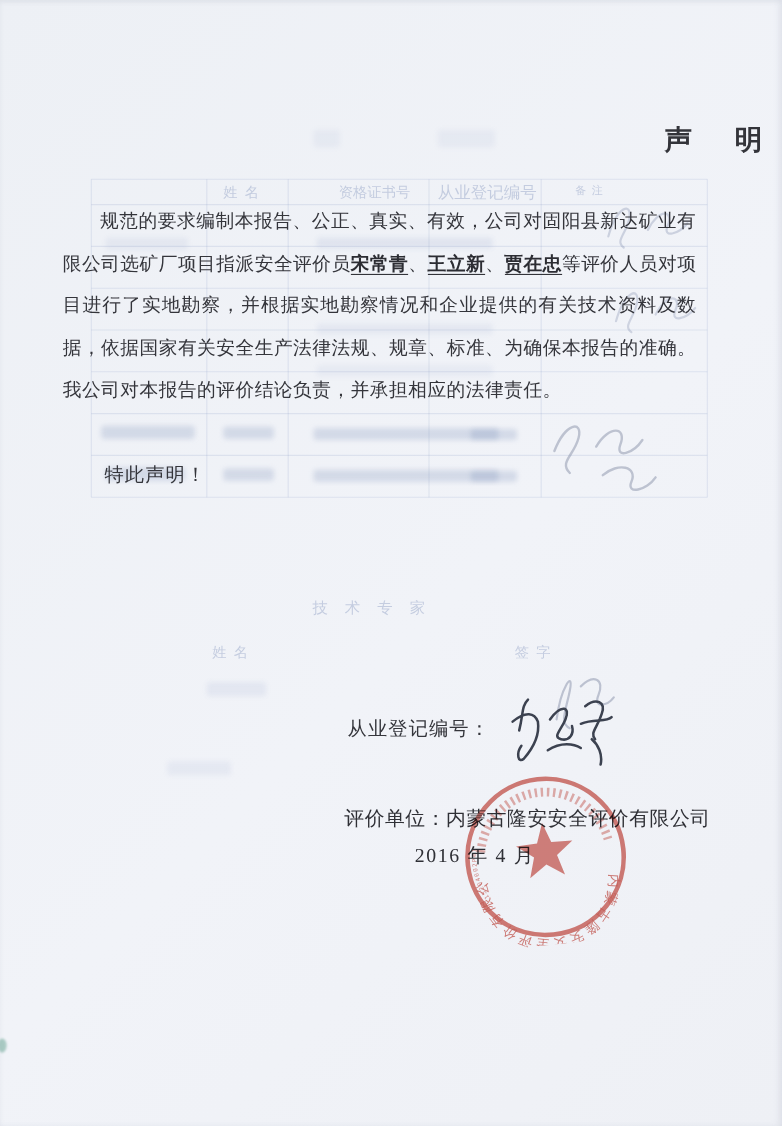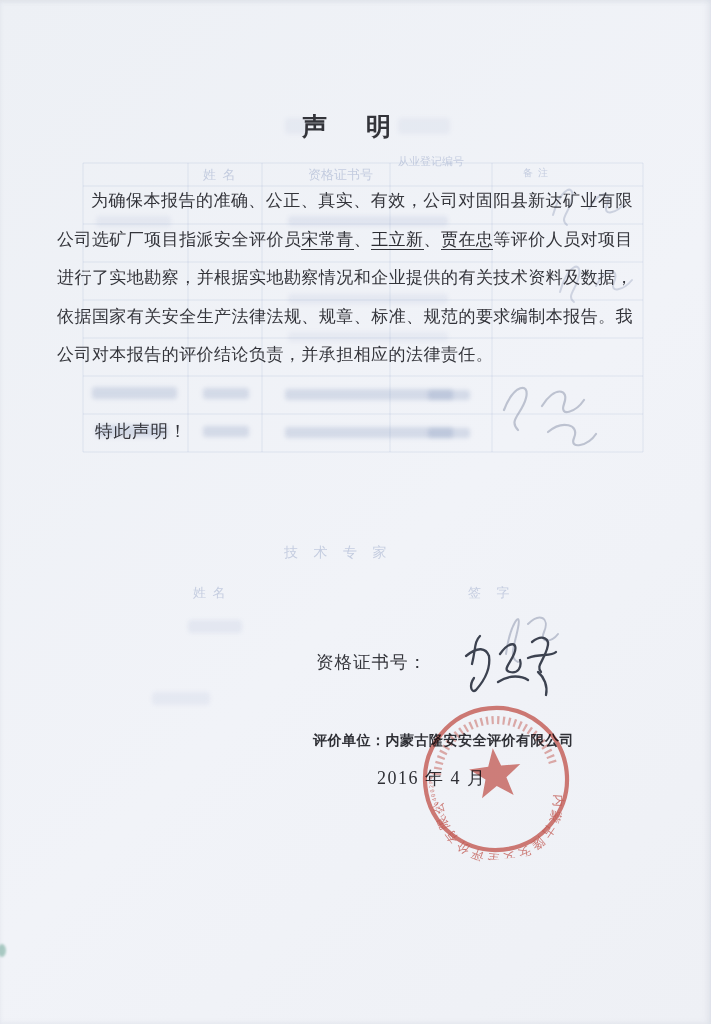--- a/index.html
+++ b/index.html
@@ -5,33 +5,33 @@
   html,body{margin:0;padding:0;background:#eef1f6;}
   .page{
     position:relative;width:711px;height:1024px;overflow:hidden;
     background:linear-gradient(135deg,#edf0f5 0%,#f1f3f8 55%,#eef0f5 100%);
     font-family:"Liberation Serif","DejaVu Serif",serif;
     color:#35363c;
     box-shadow:inset -3px 0 6px rgba(130,140,165,0.12), inset 0 2px 4px rgba(140,150,170,0.08);
   }
   
   .title{
-    position:absolute;left:0;top:110px;width:700px;text-align:center;
+    position:absolute;left:0;top:110px;width:700px;text-align:right;
     font-size:25px;font-weight:700;letter-spacing:7px;color:#33343a;
     white-space:pre;
   }
   .para{
     position:absolute;left:57px;top:182px;width:576px;
     font-size:17px;line-height:38.5px;letter-spacing:0.45px;
     text-align:justify;text-indent:2em;color:#34353b;
   }
-  .uname{font-weight:400;border-bottom:1.6px solid #33343a;padding-bottom:0px;color:#2c2d33;}
+  .uname{font-weight:700;border-bottom:1.6px solid #33343a;padding-bottom:0px;color:#2c2d33;}
   .closing{position:absolute;left:95px;top:419px;font-size:17.5px;letter-spacing:1px;color:#34353b;font-family:Liberation Mono, monospace;}
   .legalrep{position:absolute;left:316px;top:650px;font-size:17.5px;letter-spacing:1px;color:#34353b;}
-  .evalline{position:absolute;left:313px;top:732px;font-size:14px;font-weight:700;letter-spacing:0.5px;color:#2f3036;}
+  .evalline{position:absolute;left:313px;top:732px;font-size:18px;font-weight:400;letter-spacing:0.5px;color:#2f3036;}
   .dateline{position:absolute;left:377px;top:766px;width:220px;text-align:left;font-size:18px;letter-spacing:1.5px;color:#2f3036;}
   
   .ghosttext{position:absolute;color:rgba(112,132,178,0.34);filter:blur(0.6px);white-space:pre;}
   .smudge{position:absolute;background:rgba(118,138,184,0.16);filter:blur(2.2px);border-radius:3px;}
   .smudge.dk{background:rgba(110,130,178,0.22);}
   .ghost-svg{position:absolute;left:0;top:0;}
   .pencil{position:absolute;}
   .cornermark{position:absolute;left:-2px;top:944px;width:8px;height:13px;background:#6fa898;opacity:.55;filter:blur(1px);border-radius:50%;}
   
   .seal{position:absolute;left:416px;top:699px;mix-blend-mode:multiply;opacity:.88;}
@@ -57,66 +57,66 @@
         <line x1="188" y1="163" x2="188" y2="452"></line>
       <line x1="262" y1="163" x2="262" y2="452"></line>
         <line x1="390" y1="163" x2="390" y2="452"></line>
       <line x1="492" y1="163" x2="492" y2="452"></line>
         <line x1="643" y1="163" x2="643" y2="452"></line>
     </g>
   </svg>
 
   <div class="ghosttext" style="left:203px;top:166px;font-size:13px;">姓  名</div>
   <div class="ghosttext" style="left:308px;top:166px;font-size:13px;">资格证书号</div>
-  <div class="ghosttext" style="left:398px;top:154px;font-size:11px;">从业登记编号</div>
+  <div class="ghosttext" style="left:398px;top:166px;font-size:15px;">从业登记编号</div>
   <div class="ghosttext" style="left:523px;top:166px;font-size:10px;">备  注</div>
 
   <div class="smudge" style="left:288px;top:216px;width:160px;height:10px;opacity:.8;"></div>
   <div class="smudge" style="left:96px;top:216px;width:75px;height:11px;opacity:.6;"></div>
   <div class="smudge" style="left:288px;top:294px;width:160px;height:10px;opacity:.6;"></div>
   <div class="smudge" style="left:288px;top:332px;width:160px;height:10px;opacity:.5;"></div>
   <div class="smudge dk" style="left:92px;top:387px;width:85px;height:12px;"></div>
   <div class="smudge dk" style="left:203px;top:388px;width:46px;height:11px;"></div>
   <div class="smudge dk" style="left:285px;top:389px;width:168px;height:11px;"></div>
   <div class="smudge dk" style="left:428px;top:390px;width:42px;height:10px;"></div>
   <div class="smudge dk" style="left:96px;top:425px;width:72px;height:12px;"></div>
   <div class="smudge dk" style="left:203px;top:426px;width:46px;height:11px;"></div>
   <div class="smudge dk" style="left:285px;top:427px;width:168px;height:11px;"></div>
   <div class="smudge dk" style="left:428px;top:428px;width:42px;height:10px;"></div>
   <div class="smudge" style="left:285px;top:118px;width:24px;height:16px;opacity:.5;"></div>
   <div class="smudge" style="left:398px;top:118px;width:52px;height:16px;opacity:.5;"></div>
 
   <div class="ghosttext" style="left:284px;top:544px;font-size:14px;letter-spacing:6px;text-align:right;">技 术 专 家</div>
   <div class="ghosttext" style="left:193px;top:584px;font-size:13px;">姓  名</div>
-  <div class="ghosttext" style="left:468px;top:584px;font-size:13px;font-family:Liberation Mono, monospace;">签  字</div>
+  <div class="ghosttext" style="left:468px;top:584px;font-size:13px;">签  字</div>
   <div class="smudge" style="left:188px;top:620px;width:54px;height:13px;opacity:.7;"></div>
   <div class="smudge" style="left:152px;top:692px;width:58px;height:13px;opacity:.6;"></div>
 
   <svg class="pencil" style="left:545px;top:175px;opacity:.28;" width="90" height="60">
     <path d="M8,40 C16,12 30,8 27,24 C24,38 14,44 22,50 M44,34 C54,14 68,16 62,30 C57,42 72,38 80,28" fill="none" stroke="#6d7ba0" stroke-width="2" stroke-linecap="round"></path>
   </svg>
   <svg class="pencil" style="left:550px;top:250px;opacity:.26;" width="90" height="60">
     <path d="M10,42 C18,14 32,10 29,26 C26,40 16,46 24,52 M46,36 C56,16 70,18 64,32 C59,44 74,40 82,30" fill="none" stroke="#6d7ba0" stroke-width="2" stroke-linecap="round"></path>
   </svg>
   <svg class="pencil" style="left:490px;top:376px;opacity:.5;" width="120" height="90">
     <path d="M14,34 C24,8 40,6 36,22 C32,38 18,44 28,54 M52,30 C64,10 80,12 74,28 C69,42 86,36 94,24 M58,56 C72,44 90,48 84,62 C79,74 98,70 106,58" fill="none" stroke="#8a93aa" stroke-width="2.2" stroke-linecap="round"></path>
   </svg>
   <svg class="pencil" style="left:488px;top:594px;opacity:.45;" width="80" height="80">
     <path d="M18,60 C22,30 34,14 30,34 C27,50 20,64 30,68 M40,30 C52,18 62,24 56,38 C51,50 64,48 70,40" fill="none" stroke="#7e88a2" stroke-width="2" stroke-linecap="round"></path>
   </svg>
 
   <div class="cornermark"></div>
 
   <div class="title">声　明</div>
 
-  <div class="para"><span>为确保本报告的准确、公正、真实、有效，公司对固阳县新达矿业有限公司选矿厂项目指派安全评价员</span><span class="uname">宋常青</span><span>、</span><span class="uname">王立新</span><span>、</span><span class="uname">贾在忠</span><span>等评价人员对项目进行了实地勘察，并根据实地勘察情况和企业提供的有关技术资料及数据，依据国家有关安全生产法律法规、规章、标准、规范的要求编制本报告。我公司对本报告的评价结论负责，并承担相应的法律责任。</span></div>
+  <div class="para"><span>规范的要求编制本报告、公正、真实、有效，公司对固阳县新达矿业有限公司选矿厂项目指派安全评价员</span><span class="uname">宋常青</span><span>、</span><span class="uname">王立新</span><span>、</span><span class="uname">贾在忠</span><span>等评价人员对项目进行了实地勘察，并根据实地勘察情况和企业提供的有关技术资料及数据，依据国家有关安全生产法律法规、规章、标准、为确保本报告的准确。我公司对本报告的评价结论负责，并承担相应的法律责任。</span></div>
 
   <div class="closing">特此声明！</div>
 
-  <div class="legalrep">资格证书号：</div>
+  <div class="legalrep">从业登记编号：</div>
 
   <svg class="inksign" width="110" height="85">
     <g fill="none" stroke="#3c4250" stroke-width="2.3" stroke-linecap="round">
       <path d="M16,44 C20,28 18,22 24,16 M10,36 C22,26 30,28 33,36 C35,50 27,62 20,70 C15,74 13,65 18,58"></path>
       <path d="M44,34 C54,20 63,22 58,34 C54,44 46,50 54,52 C62,54 66,47 64,40"></path>
       <path d="M42,62 C54,54 66,56 72,60"></path>
       <path d="M76,22 C86,14 95,18 91,29 C87,42 80,46 85,52"></path>
       <path d="M72,38 C84,33 95,37 100,32"></path>
       <path d="M82,52 C88,57 92,66 90,75"></path>
     </g>

